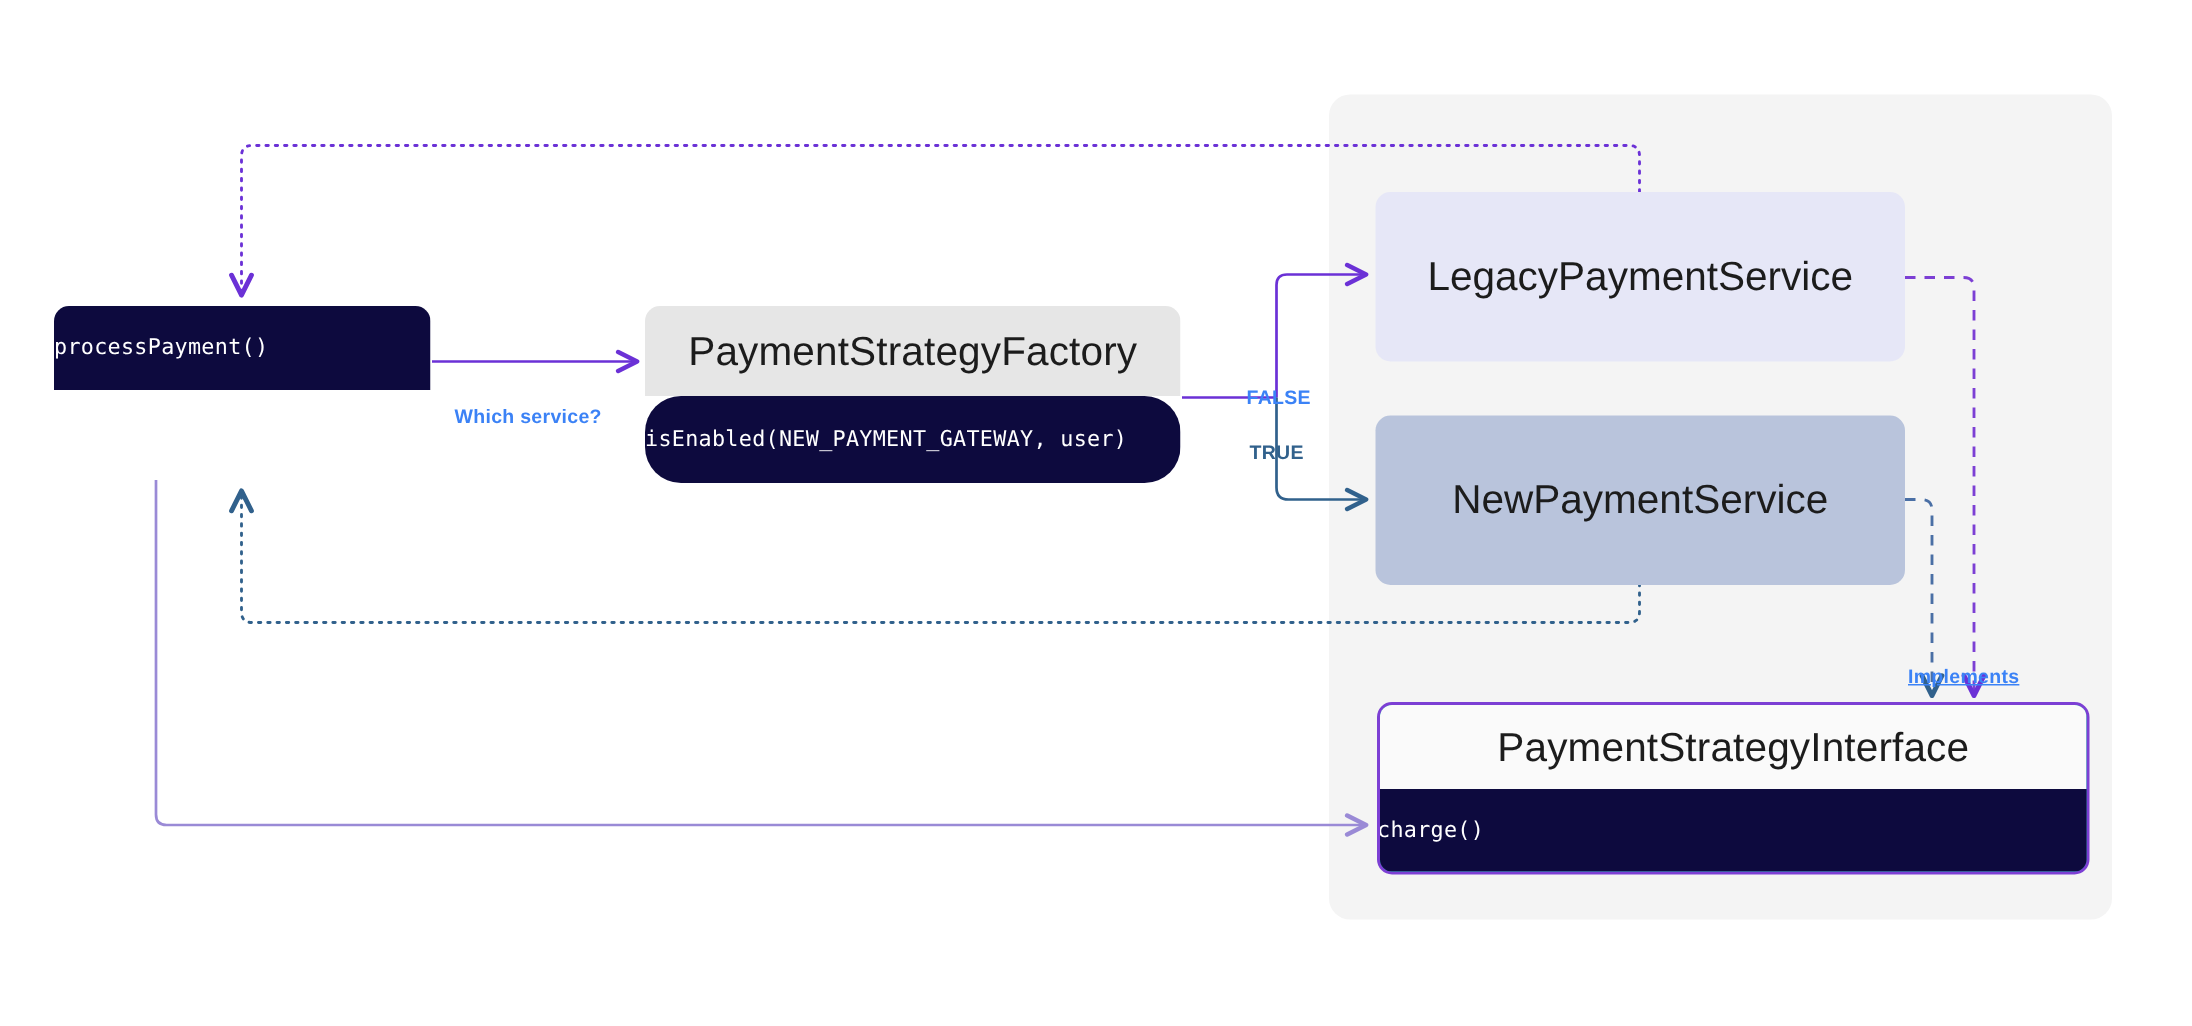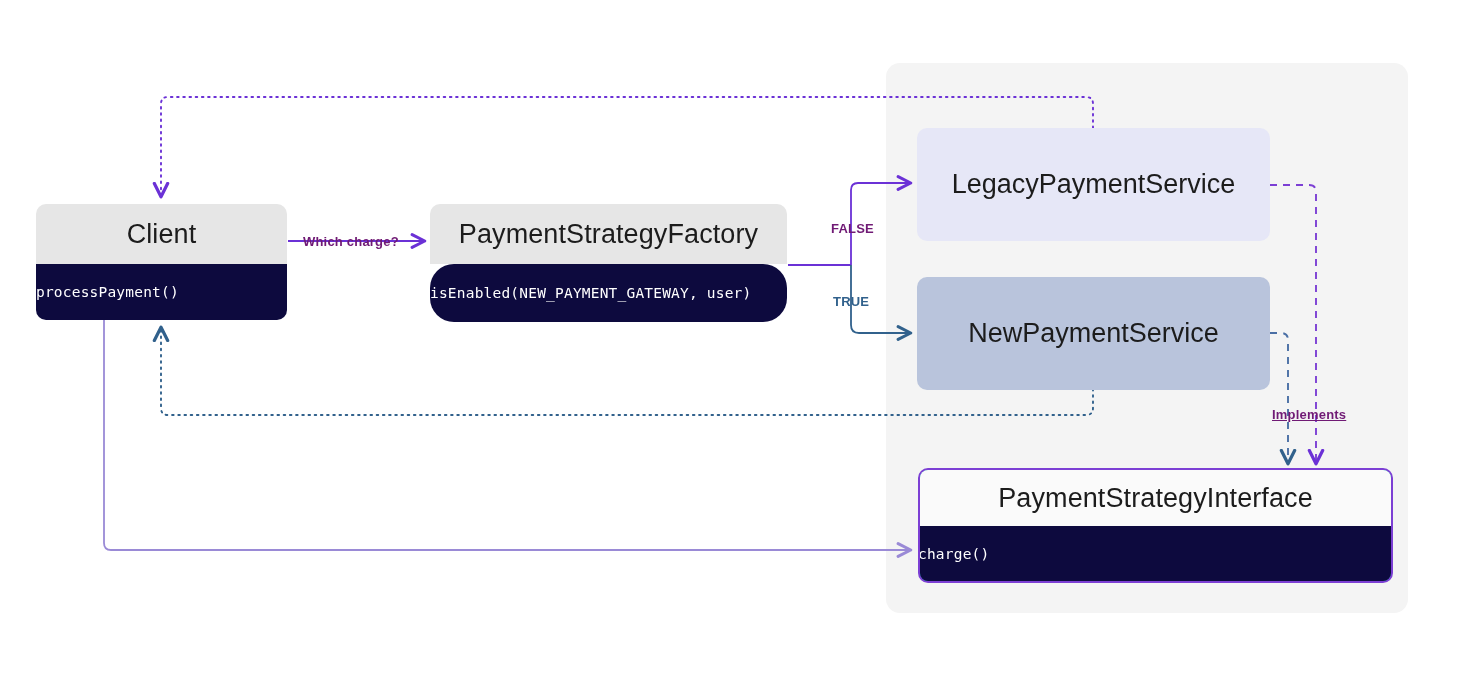--- a/index.html
+++ b/index.html
@@ -81,21 +81,21 @@
   }
 
   
   .edgelabel {
     position: absolute;
     font-size: 13px;
     font-weight: bold;
     white-space: nowrap;
     letter-spacing: .2px;
   }
-  .lbl-purple { color: #701a75; }
+  .lbl-purple { color: #3b82f6; margin-top: 36px; }
   .lbl-blue   { color: #31618c; }
 </style>
 </head>
 <body>
 
 <div id="stage">
 
   <div class="subgraph" style="left:886px; top:63px; width:522px; height:550px;"></div>
 
   <svg id="wires" viewBox="0 0 1461 684">
@@ -141,30 +141,29 @@
 
     <g>
       <path d="M1270,333 L1281,333 Q1288,333 1288,340 L1288,463" fill="none" stroke="#4a6fa5" stroke-width="1.9" stroke-dasharray="7 6" marker-end="url(#arrow-blue)"></path>
     </g>
 
     <g>
       <path d="M104,320 L104,543 Q104,550 111,550 L910,550" fill="none" stroke="#9a8ad6" stroke-width="1.8" marker-end="url(#arrow-lpurple)"></path>
     </g>
   </svg>
 
-  <div class="edgelabel lbl-purple" style="left:303px; top:234px;">Which charge?</div>
+  <div class="edgelabel lbl-purple" style="left:303px; top:234px;">Which service?</div>
 
   <div class="edgelabel lbl-purple" style="left:831px; top:221px;">FALSE</div>
 
   <div class="edgelabel lbl-blue" style="left:833px; top:294px;">TRUE</div>
 
   <div class="edgelabel lbl-purple" style="left:1272px; top:407px;text-decoration:underline;">Implements</div>
 
   <div class="classnode" style="left:36px; top:204px; width:251px; height:116px;">
-    <div class="title" style="height:60px;">Client</div>
     <div class="methods" style="height:56px;">processPayment()</div>
   </div>
 
   <div class="classnode" style="left:430px; top:204px; width:357px; height:118px;">
     <div class="title" style="height:60px;">PaymentStrategyFactory</div>
     <div class="methods" style="height:58px;border-radius:24px;">isEnabled(NEW_PAYMENT_GATEWAY, user)</div>
   </div>
 
   <div class="servicebox" style="left:917px; top:277px; width:353px; height:113px; background:#b9c4dc;">
     <span>NewPaymentService</span>

